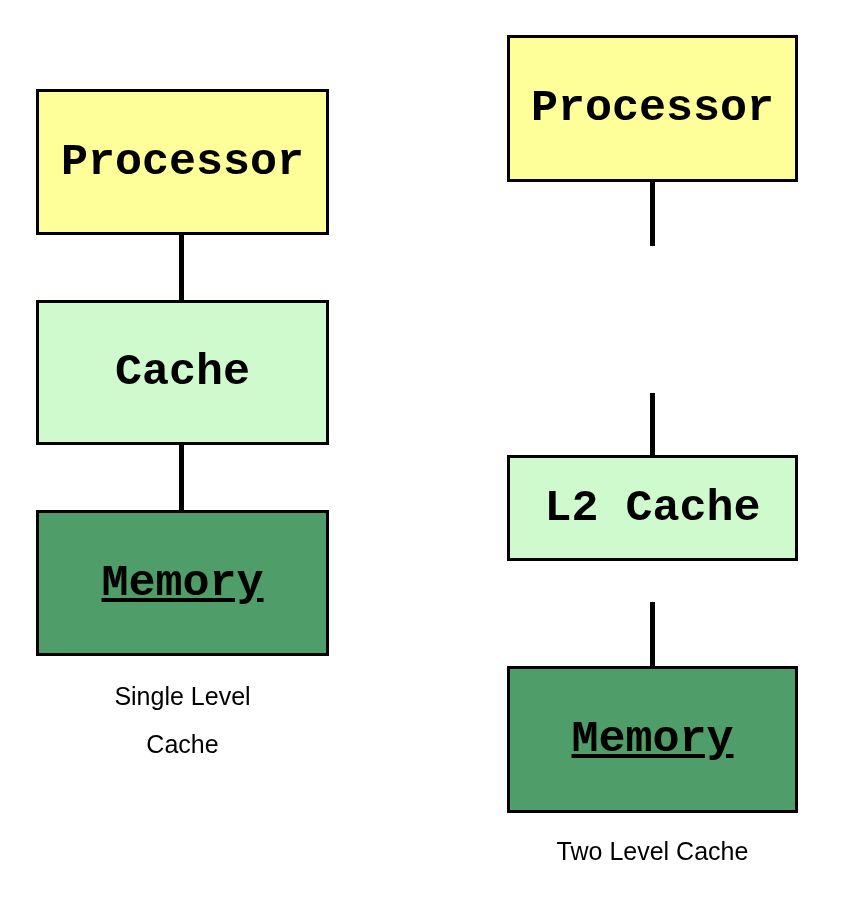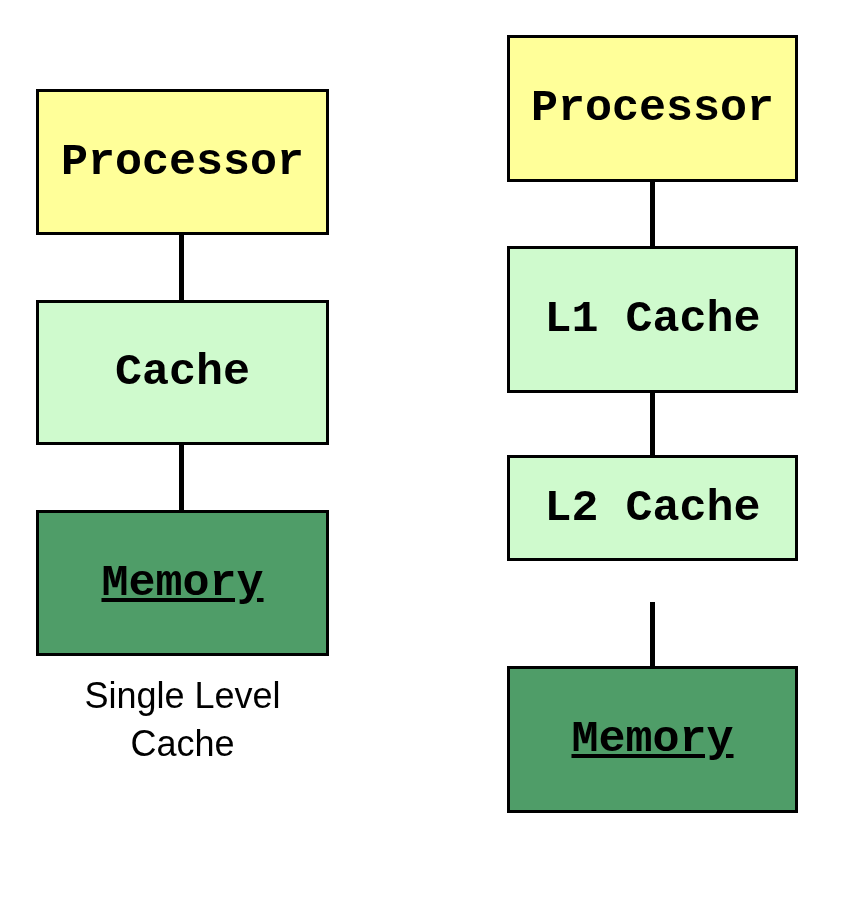--- a/index.html
+++ b/index.html
@@ -33,21 +33,21 @@
   .fill-memory    { background: var(--memory-fill, #4F9D68); text-decoration: underline; }
   .connector {
     position: absolute;
     width: 5px;
     background: var(--connector, #000000);
   }
   .caption {
     position: absolute;
     text-align: center;
     font-family: "Liberation Sans", sans-serif;
-    font-size: 36px;
+    font-size: 25px;
     line-height: 48px;
     color: #000000;
   }
 
   
   .col1-processor { left: 36px;  top: 89px;  width: 293px; height: 146px; }
   .col1-conn1     { left: 179px; top: 235px; height: 65px; }
   .col1-cache     { left: 36px;  top: 300px; width: 293px; height: 145px; }
   .col1-conn2     { left: 179px; top: 445px; height: 65px; }
   .col1-memory    { left: 36px;  top: 510px; width: 293px; height: 146px; }
@@ -80,24 +80,26 @@
 
   <div class="caption col1-caption">
     <div>Single Level</div>
     <div>Cache</div>
   </div>
 
   <div class="node fill-processor col2-processor">Processor</div>
 
   <div class="connector col2-conn1"></div>
 
-  <div class="node fill-cache col2-l1">L1 Cache</div>
 
   <div class="connector col2-conn2"></div>
 
   <div class="node fill-cache col2-l2">L2 Cache</div>
 
   <div class="connector col2-conn3"></div>
 
   <div class="node fill-memory col2-memory">Memory</div>
 
+  <div class="caption col2-caption">
+    <div>Two Level Cache</div>
+  </div>
 
 </div>
 
 </body></html>

